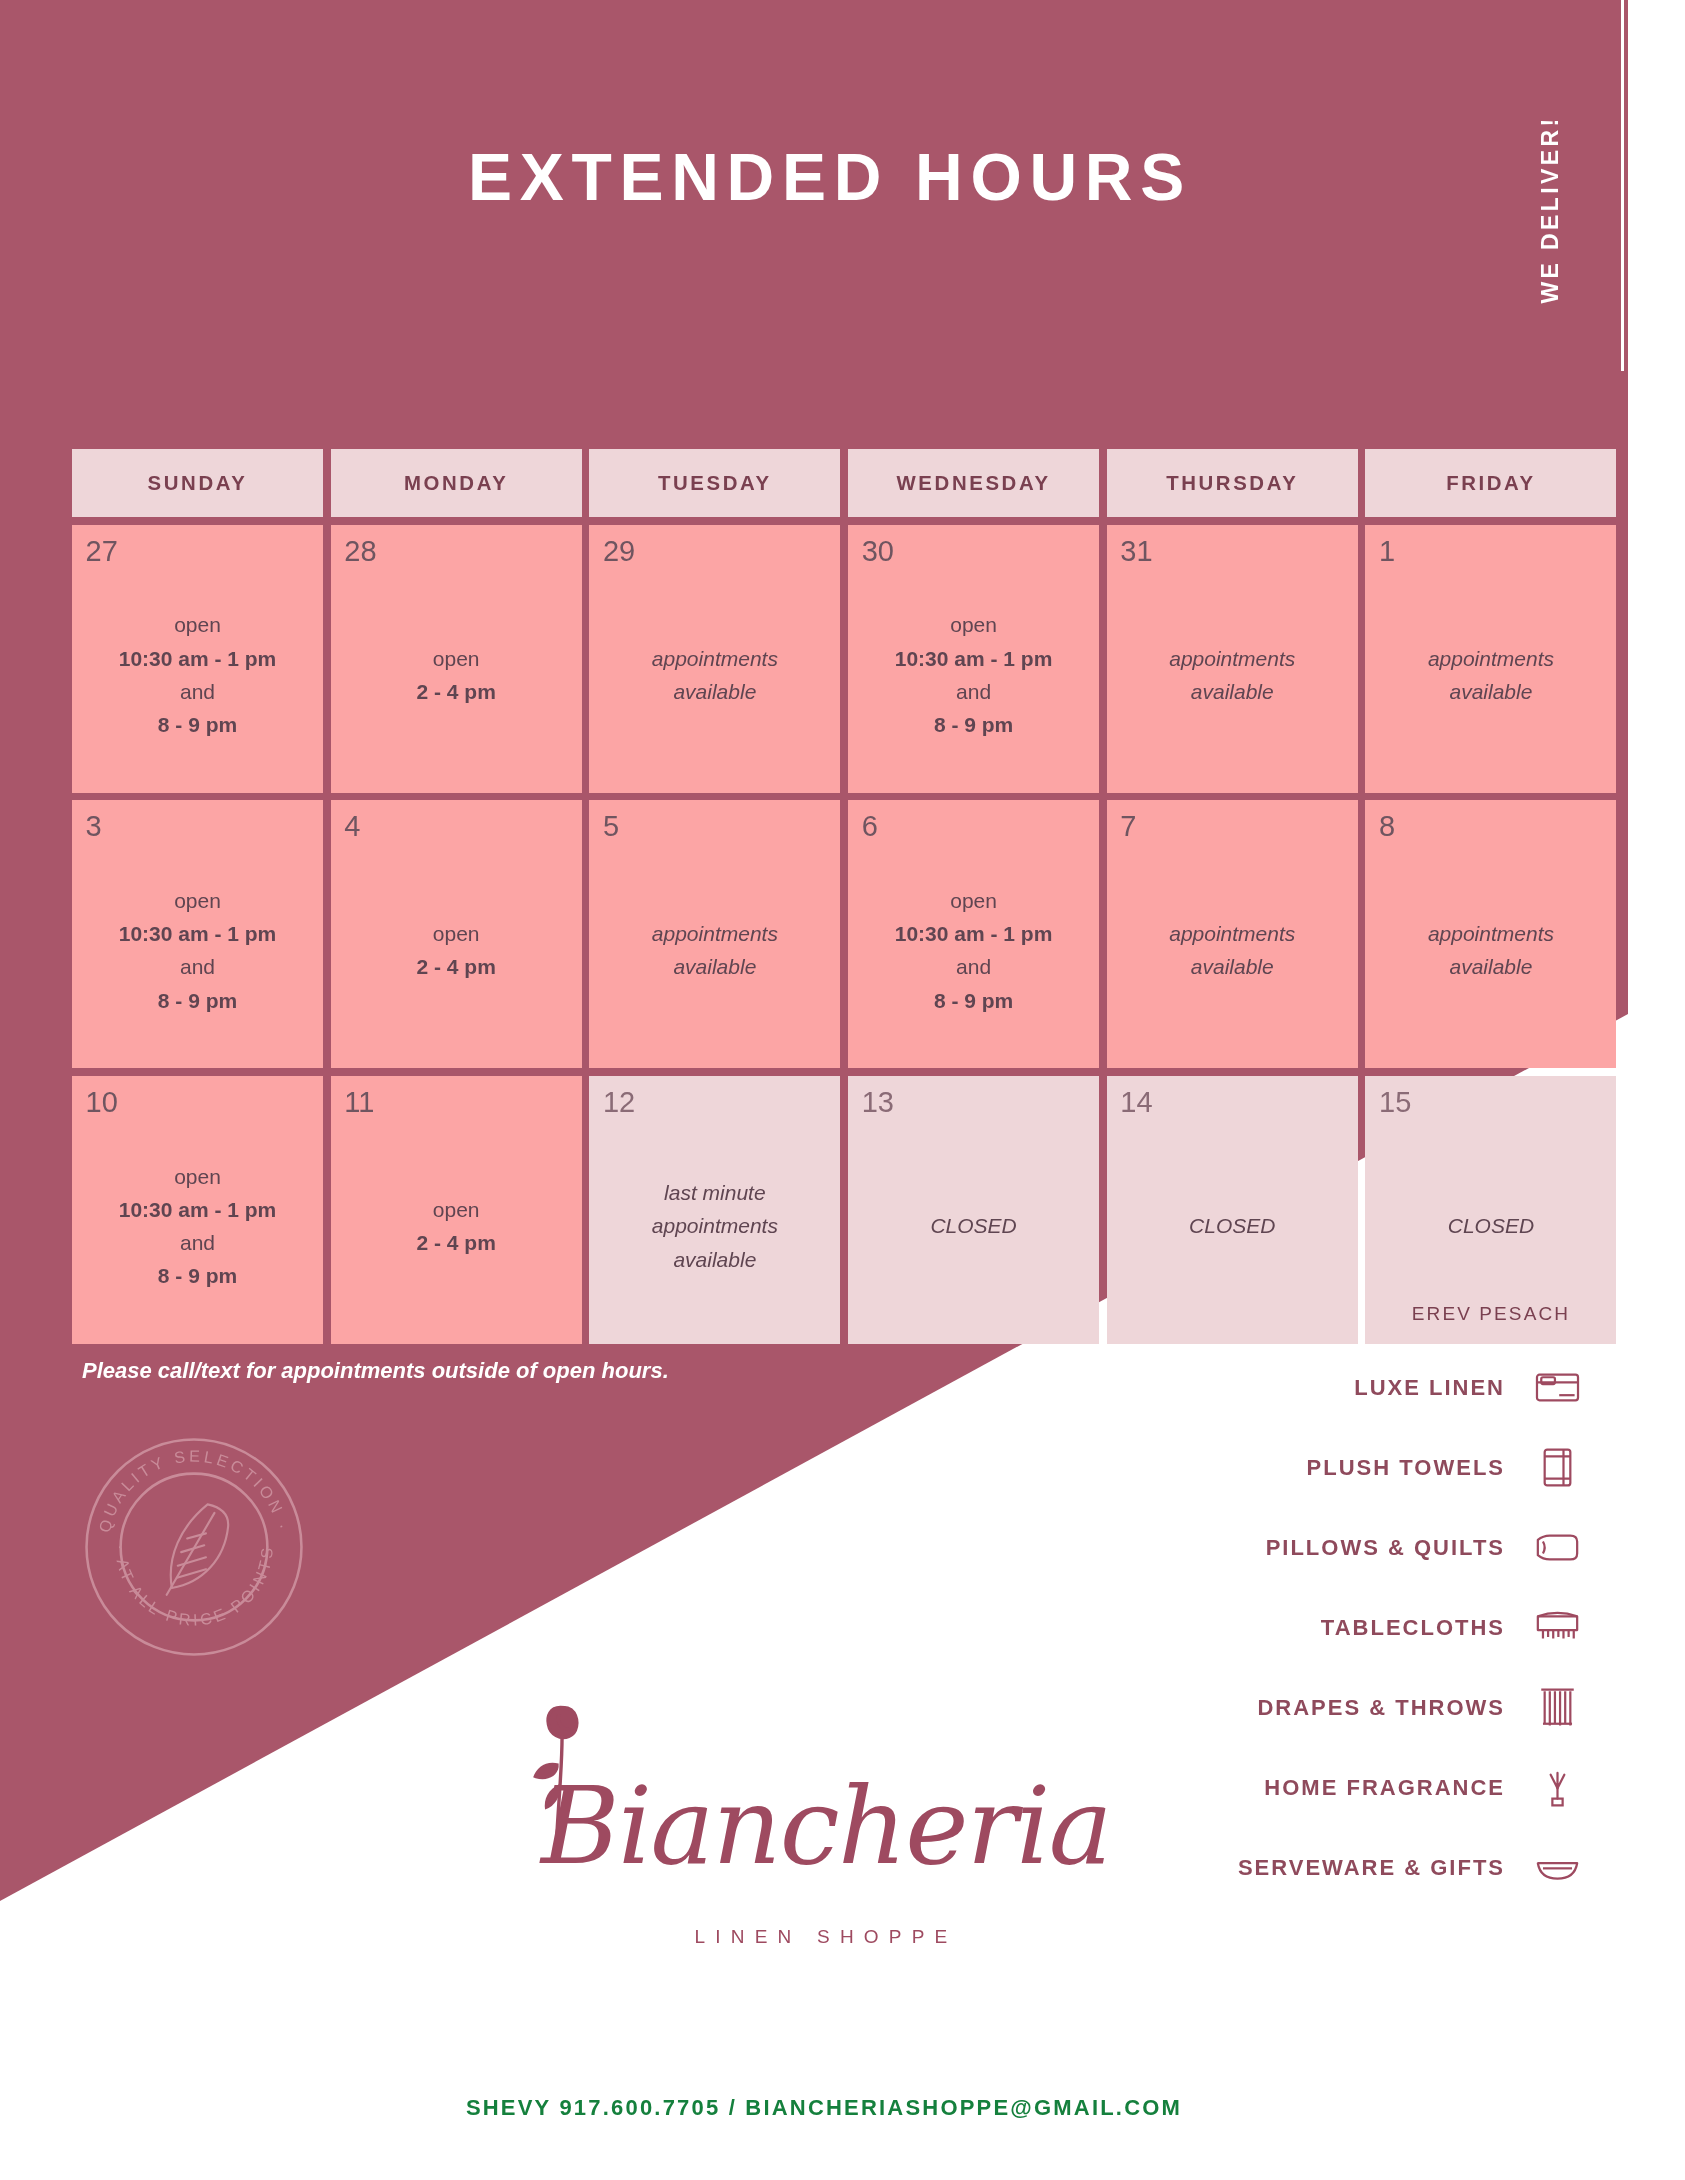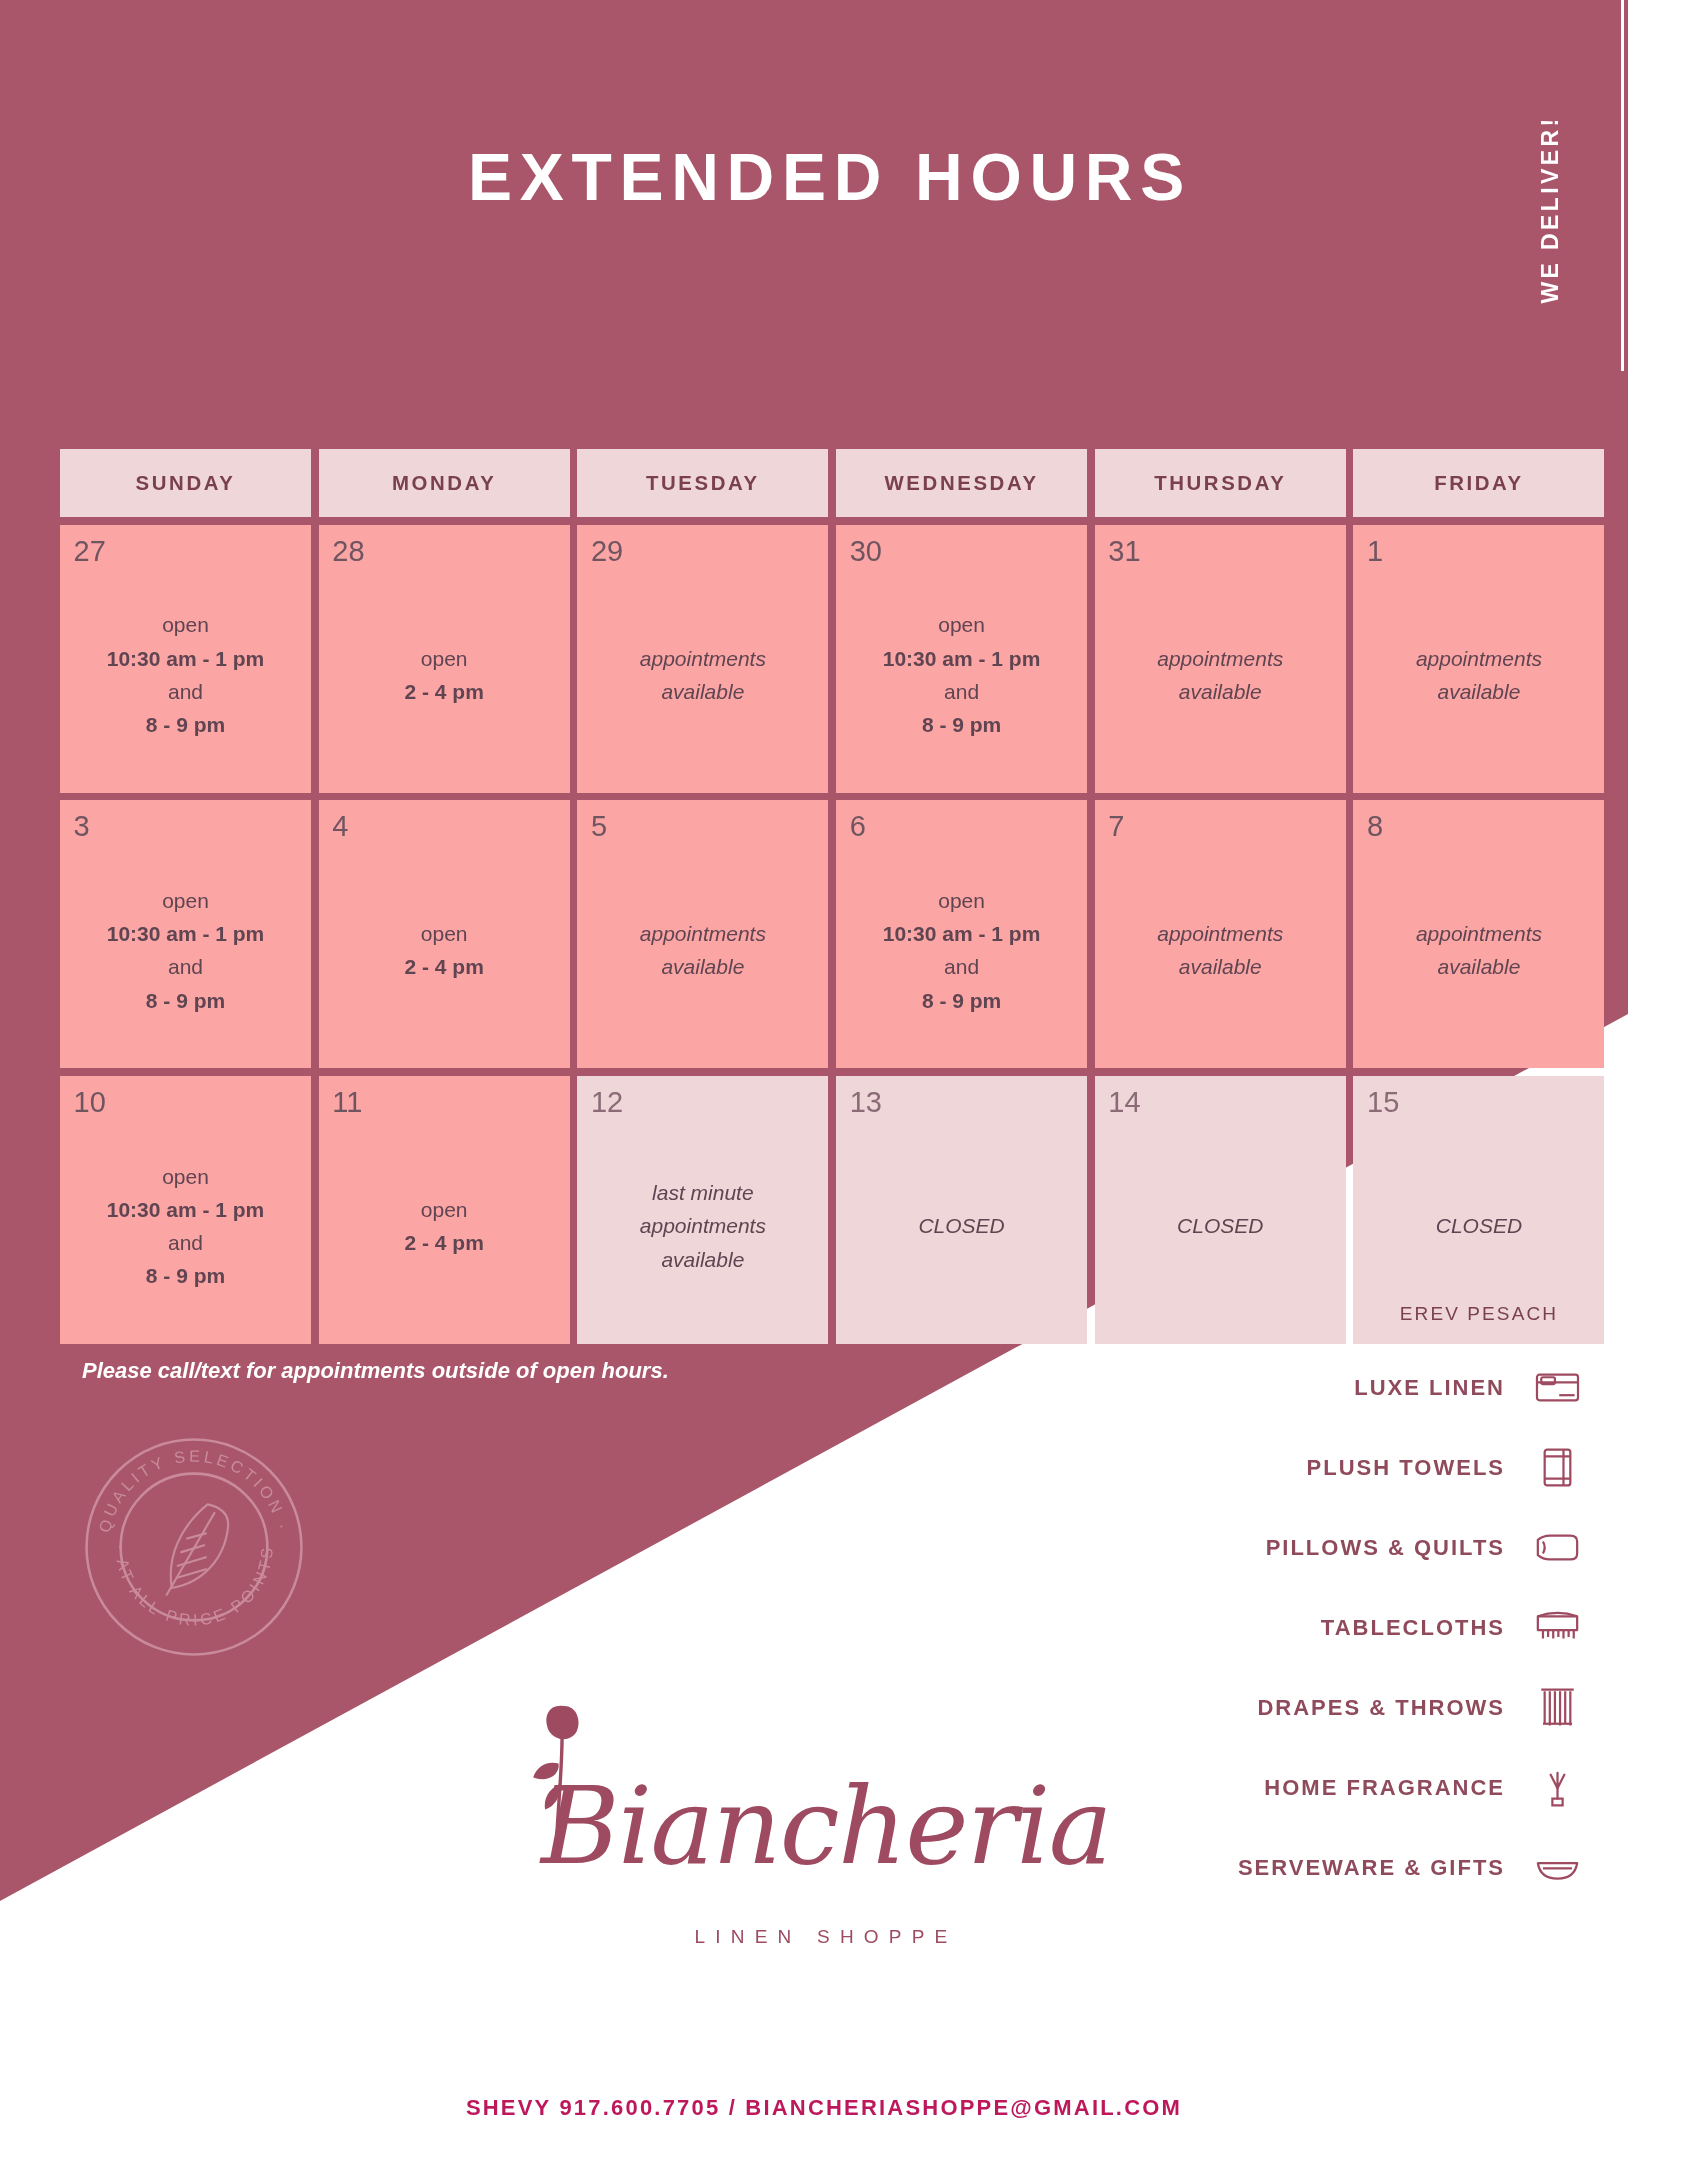--- a/index.html
+++ b/index.html
@@ -81,20 +81,21 @@
   
   #calendar {
     position: absolute;
     left: 60px; top: 449px;
     width: 1569px;
   }
   .cal-row {
     display: flex;
     gap: 7.7px;
     margin-bottom: 7.7px;
+    margin-left: 12px;
   }
   .cal-cell {
     width: 251px;
     background: #fca5a5;
   }
   .head-cell {
     height: 68px;
     background: #eed6d9;
     display: flex;
     align-items: center;
@@ -221,21 +222,21 @@
     position: absolute;
     left: 521px; top: 1682px;
     width: 94px; height: 170px;
   }
 
   #footer {
     position: absolute;
     left: 0; top: 2095px;
     width: 1648px;
     text-align: center;
-    color: #be185d;
+    color: #15803d;
     font-size: 22px;
     font-weight: bold;
     letter-spacing: 2.2px;
   }
 </style>
 </head>
 <body>
 
 <div id="page">
 

